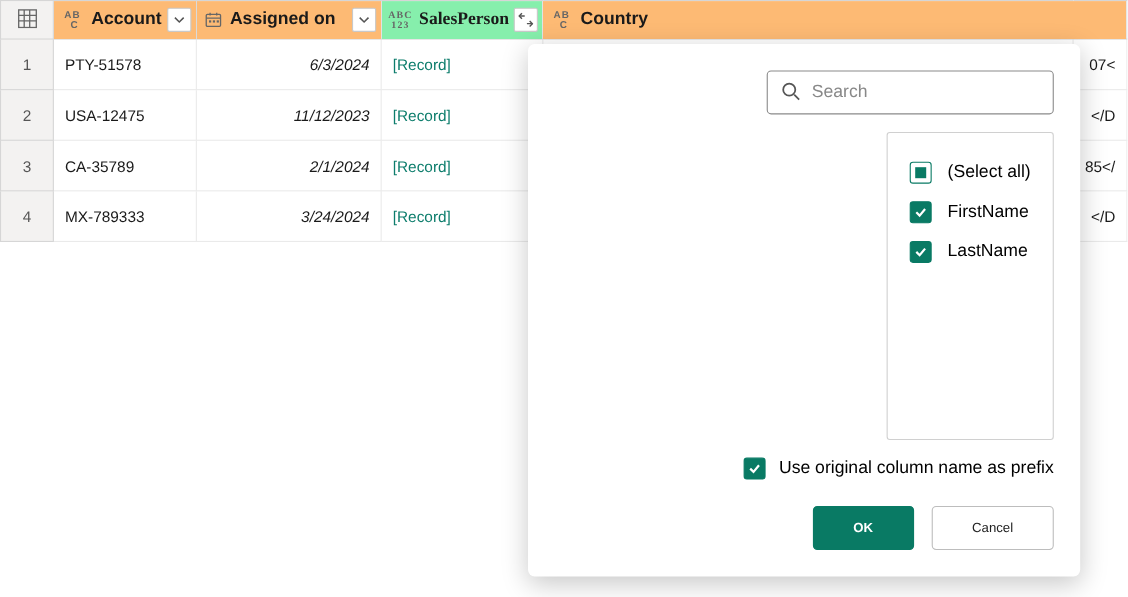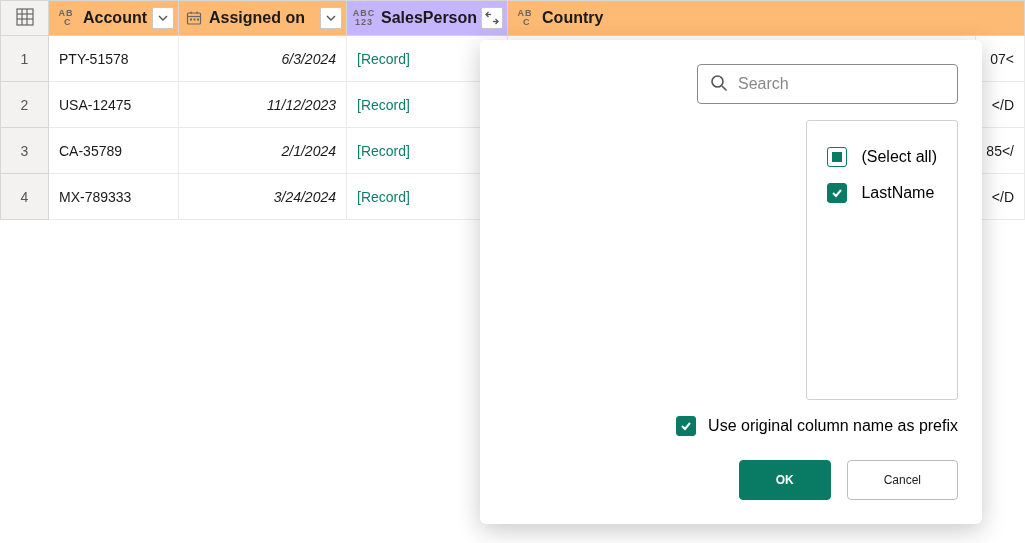--- a/index.html
+++ b/index.html
@@ -28,21 +28,22 @@
     }
     .col-header {
       background: #fdba74;
       border: 1px solid #d6d6d6;
       position: relative;
       white-space: nowrap;
       text-align: left;
       overflow: hidden;
     }
     .col-header.active {
-      background: #c4b5fd;
+      background: #86efac;
+      font-family: Liberation Serif, serif;
     }
     .col-header-inner {
       display: flex;
       align-items: center;
       height: 34px;
       padding: 0 4px 0 6px;
       gap: 4px;
     }
     .type-badge {
       display: inline-flex;
@@ -356,20 +357,28 @@
     <div class="check-row">
       <span class="chk indeterminate"></span>
       <span class="check-label">(Select all)</span>
     </div>
     <div class="check-row">
       <span class="chk checked">
         <svg width="14" height="14" viewBox="0 0 14 14">
             <path d="M3 7 L6 10 L11 4" fill="none" stroke="#fff" stroke-width="2"></path>
           </svg>
       </span>
+      <span class="check-label">FirstName</span>
+    </div>
+    <div class="check-row">
+      <span class="chk checked">
+        <svg width="14" height="14" viewBox="0 0 14 14">
+            <path d="M3 7 L6 10 L11 4" fill="none" stroke="#fff" stroke-width="2"></path>
+          </svg>
+      </span>
       <span class="check-label">LastName</span>
     </div>
   </div>
 
   <div class="prefix-row">
     <span class="chk checked">
       <svg width="14" height="14" viewBox="0 0 14 14">
           <path d="M3 7 L6 10 L11 4" fill="none" stroke="#fff" stroke-width="2"></path>
         </svg>
     </span>

